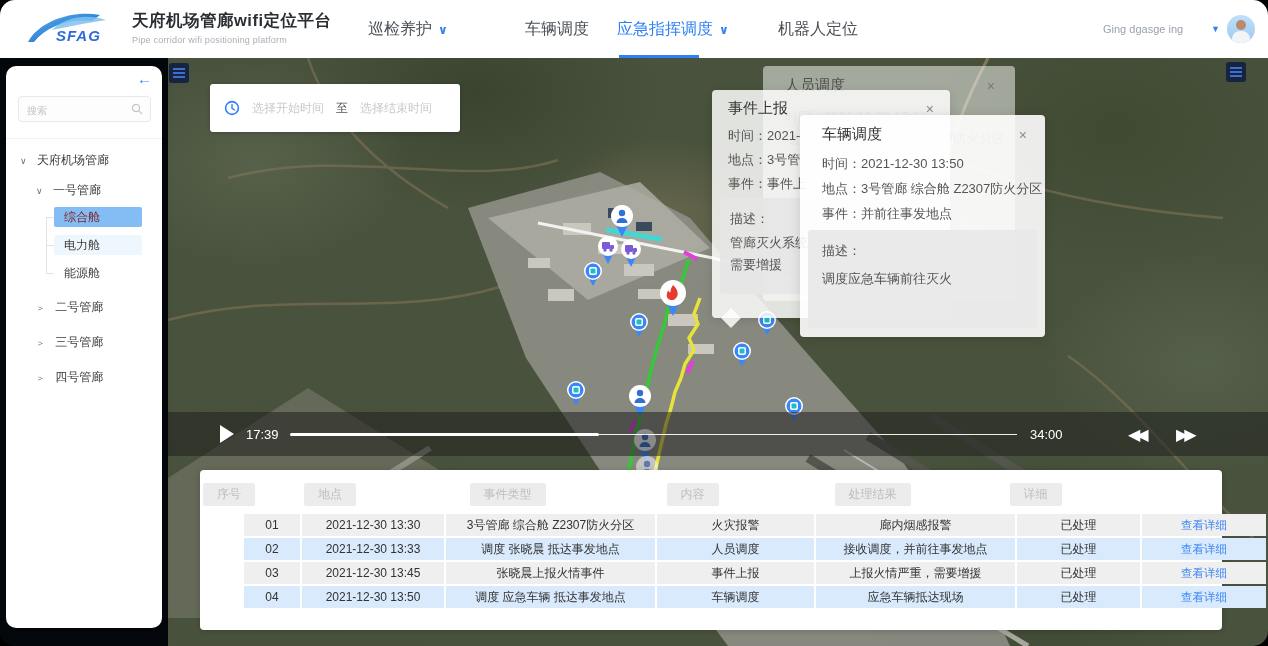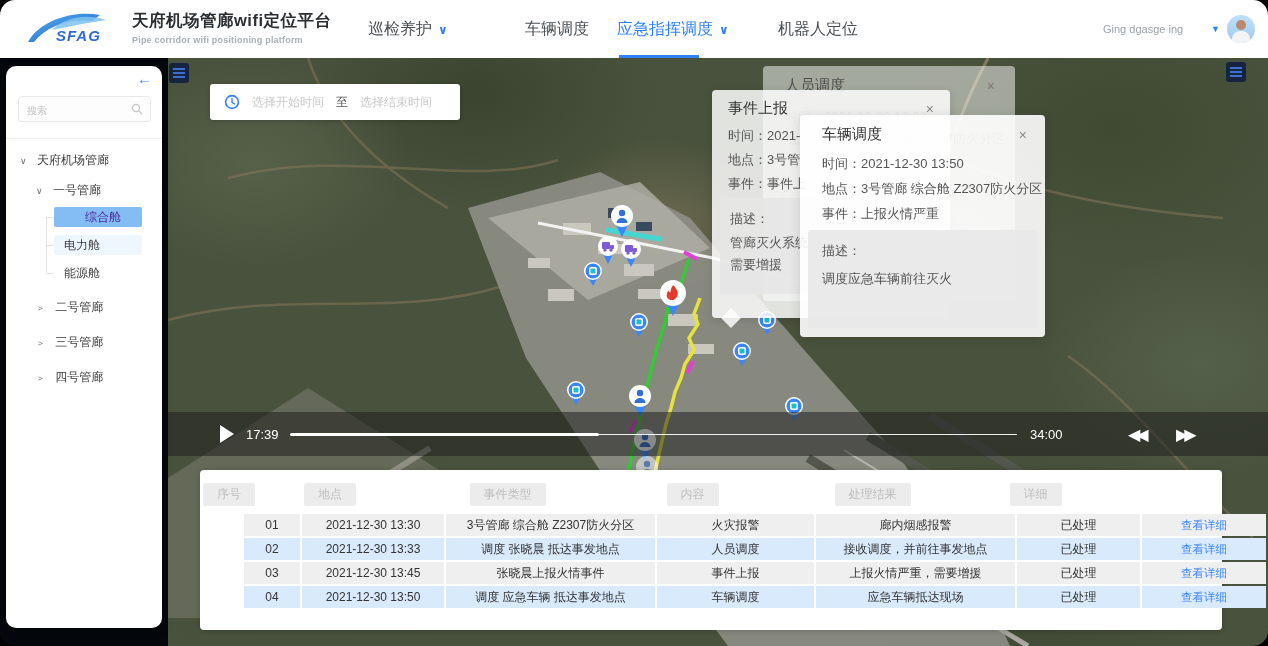--- a/index.html
+++ b/index.html
@@ -4,21 +4,21 @@
 <style>
   html,body{margin:0;padding:0;background:#000;}
   .app{position:relative;width:1268px;height:646px;background:#04070b;border-radius:15px;
        overflow:hidden;font-family:"Liberation Sans","DejaVu Sans",sans-serif;}
 
   
   .header{position:absolute;left:0;top:0;width:1268px;height:58px;background:#fff;z-index:30;}
   .logo{position:absolute;left:22px;top:8px;width:100px;height:42px;}
   .brand{position:absolute;left:132px;top:10px;}
   .brand-title{font-size:16.5px;font-weight:bold;color:#2b2f33;letter-spacing:.5px;}
-  .brand-sub{font-size:9px;color:#a9afb6;margin-top:3px;letter-spacing:.2px;font-weight:bold;}
+  .brand-sub{font-size:9px;color:#a9afb6;margin-top:3px;letter-spacing:.2px;}
   .nav-item{position:absolute;top:19px;font-size:16px;color:#4a4f55;cursor:pointer;white-space:nowrap;}
   .nav-item .chev{color:#2f80f7;font-size:12px;font-weight:bold;margin-left:6px;}
   .nav-item.active{color:#2f80f7;}
   .nav-underline{position:absolute;left:619px;top:55px;width:80px;height:3px;background:#2f80f7;}
   .user-name{position:absolute;left:1103px;top:23px;font-size:11px;color:#9aa2ab;}
   .user-caret{position:absolute;left:1211px;top:24px;font-size:9px;color:#2f80f7;}
   .avatar{position:absolute;left:1227px;top:15px;width:28px;height:28px;border-radius:50%;
           background:linear-gradient(180deg,#bfe0fa 0%,#9ec9ef 100%);overflow:hidden;}
   .avatar::before{content:"";position:absolute;left:9px;top:5px;width:10px;height:10px;border-radius:50%;background:#b98a6b;}
   .avatar::after{content:"";position:absolute;left:5px;top:16px;width:18px;height:12px;border-radius:8px 8px 0 0;background:#f2f4f7;}
@@ -31,42 +31,42 @@
               border-radius:4px;background:#fdfdfd;box-sizing:border-box;}
   .search-box input{border:none;outline:none;background:transparent;width:100px;height:24px;
                     font-size:10px;color:#666;padding-left:8px;font-family:inherit;}
   .search-box input::placeholder{color:#c2c2c2;}
   .search-icon{position:absolute;right:7px;top:6px;}
   .side-divider{position:absolute;left:0;top:72px;width:100%;height:1px;background:#f1f1f1;}
   .tree-row{position:absolute;font-size:12px;color:#3c3c3c;cursor:pointer;white-space:nowrap;}
   .tree-caret{color:#6d6d6d;font-size:9px;margin-right:7px;}
   .cabin{position:absolute;left:48px;width:88px;height:20px;line-height:20px;font-size:12px;
          color:#3c3c3c;padding-left:10px;box-sizing:border-box;border-radius:2px;cursor:pointer;}
-  .cabin.selected{background:#84bdf3;color:#4c1d95;text-align:center;}
+  .cabin.selected{background:#84bdf3;color:#7f1d1d;}
   .cabin.hover{background:#eef6fe;}
   .tree-vline{position:absolute;left:40px;top:151px;width:1px;height:57px;background:#e2e2e2;}
   .tree-stub{position:absolute;left:40px;width:8px;height:1px;background:#e2e2e2;}
 
   
   .map{position:absolute;left:168px;top:58px;width:1100px;height:588px;background-color:#49523c;
        background-image:
          radial-gradient(220px 150px at 8% 18%,#57614a 0%,rgba(87,97,74,0) 70%),
          radial-gradient(260px 170px at 28% 6%,#3a442f 0%,rgba(58,68,47,0) 70%),
          radial-gradient(300px 200px at 86% 12%,#404a33 0%,rgba(64,74,51,0) 70%),
          radial-gradient(230px 160px at 94% 52%,#55604a 0%,rgba(85,96,74,0) 70%),
          radial-gradient(280px 200px at 78% 88%,#3d4733 0%,rgba(61,71,51,0) 70%),
          radial-gradient(320px 220px at 12% 82%,#46513a 0%,rgba(70,81,58,0) 70%),
          radial-gradient(180px 120px at 45% 28%,#6a684f 0%,rgba(106,104,79,0) 70%);}
   .map svg.maplayer{position:absolute;left:0;top:0;}
 
   .layers-btn{position:absolute;width:20px;height:20px;background:#16243f;border-radius:3px;z-index:6;
               display:flex;flex-direction:column;justify-content:center;gap:2px;align-items:center;cursor:pointer;}
   .layers-btn i{display:block;width:12px;height:2px;background:#3d6fd0;}
 
-  .timebar{position:absolute;left:42px;top:26px;width:250px;height:36px;background:#fff;border-radius:3px;
+  .timebar{position:absolute;left:42px;top:26px;width:250px;height:48px;background:#fff;border-radius:3px;
            box-shadow:0 1px 4px rgba(0,0,0,.2);display:flex;align-items:center;z-index:6;}
   .timebar .ph{font-size:12px;color:#c9c9c9;}
   .timebar .sep{font-size:12px;color:#555;margin:0 12px;}
   .clock-ic{margin:0 12px 0 14px;}
 
   
   .popup{position:absolute;border-radius:4px;}
   .popup .title{font-size:15px;color:#333;}
   .popup .close{position:absolute;font-size:14px;color:#8a8a8a;cursor:pointer;}
   .popup .line{font-size:13px;color:#555;white-space:nowrap;}
@@ -361,21 +361,21 @@
         <div class="line d1">管廊灭火系统</div>
         <div class="line d2">需要增援</div>
       </div>
     </div>
 
     <div class="popup popup-c">
       <div class="title">车辆调度</div>
       <div class="close">×</div>
       <div class="line l1">时间：2021-12-30 13:50</div>
       <div class="line l2">地点：3号管廊 综合舱 Z2307防火分区</div>
-      <div class="line l3">事件：上报火情严重</div>
+      <div class="line l3">事件：并前往事发地点</div>
       <div class="desc">
         <div class="line d0">描述：</div>
         <div class="line d1">调度应急车辆前往灭火</div>
       </div>
     </div>
 
     <div class="timeline">
       <div class="play-btn"></div>
       <div class="t-cur">17:39</div>
       <div class="track">

